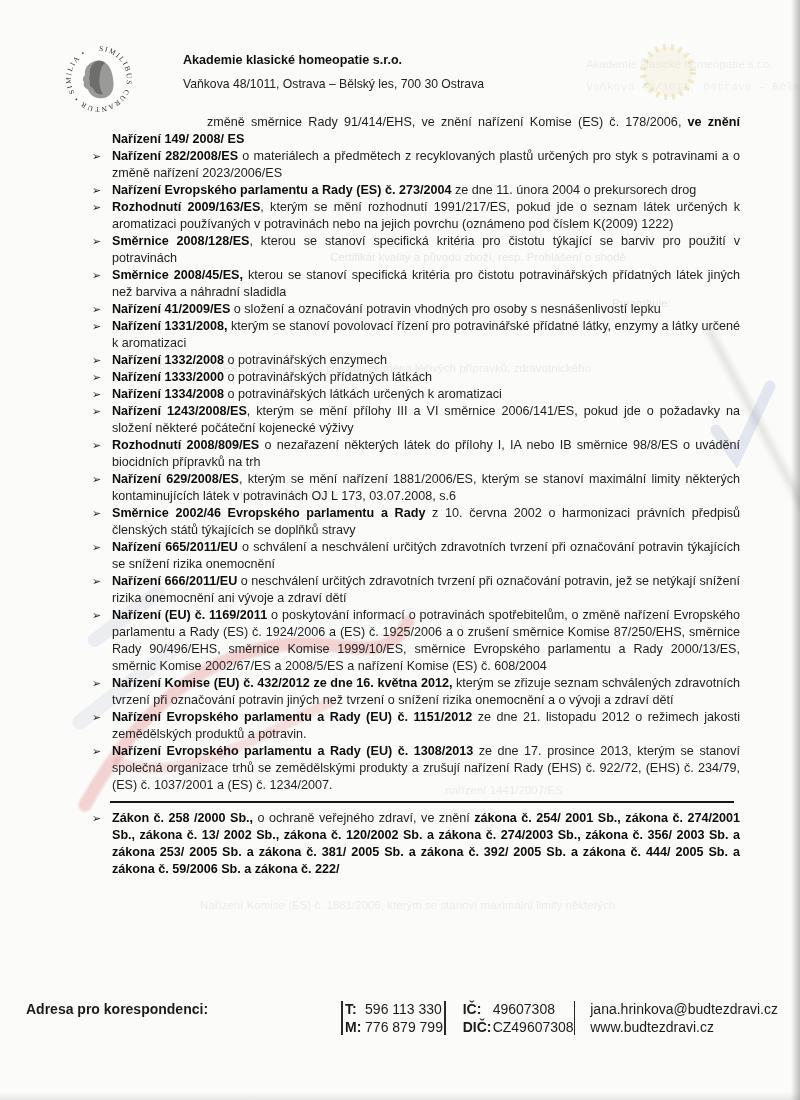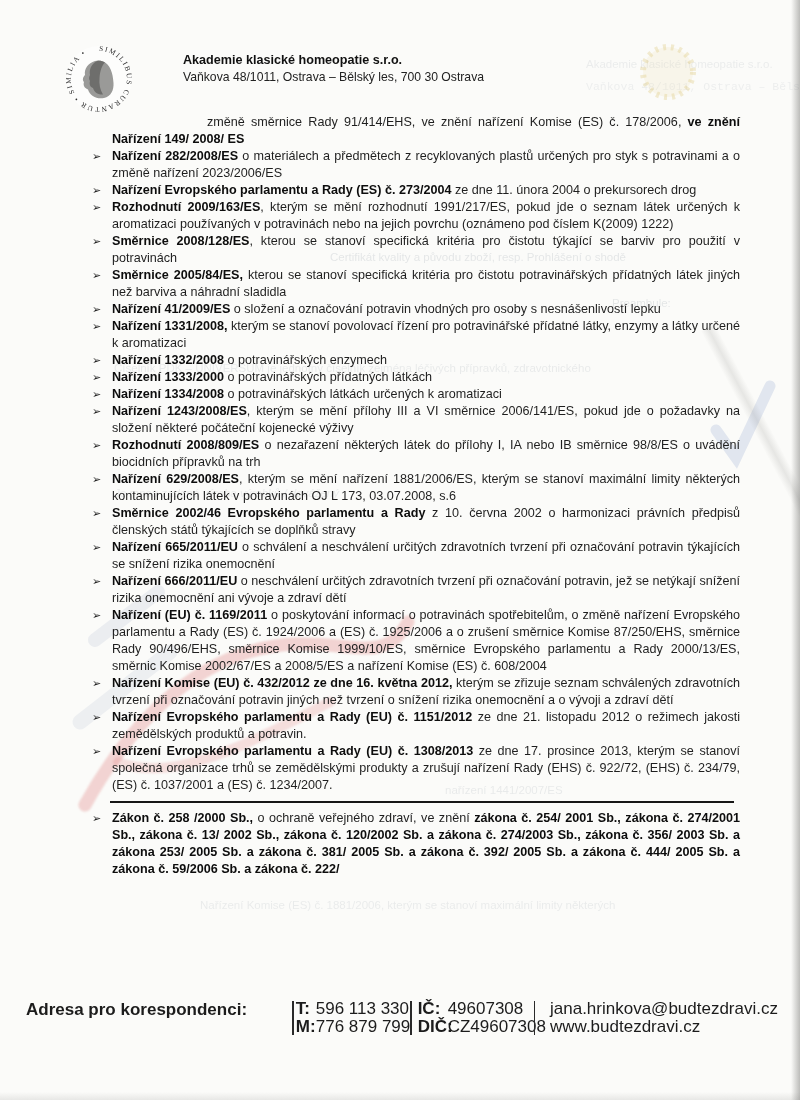--- a/index.html
+++ b/index.html
@@ -6,42 +6,42 @@
   body{
     width:800px;height:1100px;position:relative;overflow:hidden;
     background:#fbfbf9;
     font-family:"Liberation Sans", sans-serif;
     color:#1e1e1e;
   }
   
   .logo{position:absolute;left:64px;top:44px;}
   .company{position:absolute;left:183px;top:53px;}
   .company .name{font-weight:700;font-size:12.6px;color:#111;}
-  .company .addr{font-size:12.2px;margin-top:3px;color:#222;}
+  .company .addr{font-size:12.2px;margin-top:10px;color:#222;}
 
   
   .bodytext{
     position:absolute;left:112px;top:114px;width:628px;
     font-size:12.6px;line-height:17px;text-align:justify;color:#1f1f1f;
   }
   .bodytext b{font-weight:700;color:#0d0d0d;}
   .intro{text-indent:95px;}
   .li{position:relative;}
   .blt{position:absolute;left:-20px;top:0px;font-size:11px;color:#1a1a1a;}
   .rule{border-top:2.2px solid #161616;margin:7px 0 7px -2px;width:624px;}
 
   
-  .footer{position:absolute;left:26px;top:1000px;width:752px;display:flex;font-size:17px;color:#1c1c1c;}
+  .footer{position:absolute;left:26px;top:1000px;width:752px;display:flex;font-size:14px;color:#1c1c1c;}
   .frow{line-height:18px;white-space:nowrap;}
   .flabel{font-weight:700;display:inline-block;}
   .fcol1{width:392px;}
   .fdiv{width:2px;background:#2a2a2a;height:34px;margin-top:1px;}
   .fcol2{width:123px;padding-left:2px;}
   .fcol2 .flabel{width:20px;}
-  .fcol3{width:116px;padding-left:6px;}
+  .fcol3{width:116px;padding-left:17px;}
   .fcol3 .flabel{width:30px;}
   .fcol4{padding-left:15px;}
 
   
   .bleed{position:absolute;color:#8a95a0;opacity:0.20;filter:blur(0.7px);font-size:11.5px;white-space:nowrap;pointer-events:none;}
   .bl0{left:586px;top:58px;opacity:0.14;}
   .bl1{left:586px;top:80px;opacity:0.12;font-family:Liberation Mono, monospace;}
   .bl2{left:330px;top:251px;}
   .bl3{left:612px;top:297px;text-align:right;}
   .bl4{left:114px;top:362px;opacity:0.16;}
@@ -104,21 +104,21 @@
   </div>
 </div>
 
 <div class="bodytext">
   <div class="intro"><span>změně směrnice Rady 91/414/EHS, ve znění nařízení Komise (ES) č. 178/2006, </span><b>ve znění Nařízení 149/ 2008/ ES</b></div>
 
   <div class="li"><span class="blt">➢</span><b>Nařízení 282/2008/ES</b><span> o materiálech a předmětech z recyklovaných plastů určených pro styk s potravinami a o změně nařízení 2023/2006/ES</span></div>
   <div class="li"><span class="blt">➢</span><b>Nařízení Evropského parlamentu a Rady (ES) č. 273/2004</b><span> ze dne 11. února 2004 o prekursorech drog</span></div>
   <div class="li"><span class="blt">➢</span><b>Rozhodnutí 2009/163/ES</b><span>, kterým se mění rozhodnutí 1991/217/ES, pokud jde o seznam látek určených k aromatizaci používaných v potravinách nebo na jejich povrchu (oznámeno pod číslem K(2009) 1222)</span></div>
   <div class="li"><span class="blt">➢</span><b>Směrnice 2008/128/ES</b><span>, kterou se stanoví specifická kritéria pro čistotu týkající se barviv pro použití v potravinách</span></div>
-  <div class="li"><span class="blt">➢</span><b>Směrnice 2005/84/ES,</b><span> kterou se stanoví specifická kritéria pro čistotu potravinářských přídatných látek jiných než barviva a náhradní sladidla</span></div>
+  <div class="li"><span class="blt">➢</span><b>Směrnice 2008/45/ES,</b><span> kterou se stanoví specifická kritéria pro čistotu potravinářských přídatných látek jiných než barviva a náhradní sladidla</span></div>
   <div class="li"><span class="blt">➢</span><b>Nařízení 41/2009/ES</b><span> o složení a označování potravin vhodných pro osoby s nesnášenlivostí lepku</span></div>
   <div class="li"><span class="blt">➢</span><b>Nařízení 1331/2008,</b><span> kterým se stanoví povolovací řízení pro potravinářské přídatné látky, enzymy a látky určené k aromatizaci</span></div>
   <div class="li"><span class="blt">➢</span><b>Nařízení 1332/2008</b><span> o potravinářských enzymech</span></div>
   <div class="li"><span class="blt">➢</span><b>Nařízení 1333/2000</b><span> o potravinářských přídatných látkách</span></div>
   <div class="li"><span class="blt">➢</span><b>Nařízení 1334/2008</b><span> o potravinářských látkách určených k aromatizaci</span></div>
   <div class="li"><span class="blt">➢</span><b>Nařízení 1243/2008/ES</b><span>, kterým se mění přílohy III a VI směrnice 2006/141/ES, pokud jde o požadavky na složení některé počáteční kojenecké výživy</span></div>
   <div class="li"><span class="blt">➢</span><b>Rozhodnutí 2008/809/ES</b><span> o nezařazení některých látek do přílohy I, IA nebo IB směrnice 98/8/ES o uvádění biocidních přípravků na trh</span></div>
   <div class="li"><span class="blt">➢</span><b>Nařízení 629/2008/ES</b><span>, kterým se mění nařízení 1881/2006/ES, kterým se stanoví maximální limity některých kontaminujících látek v potravinách OJ L 173, 03.07.2008, s.6</span></div>
   <div class="li"><span class="blt">➢</span><b>Směrnice 2002/46 Evropského parlamentu a Rady</b><span> z 10. června 2002 o harmonizaci právních předpisů členských států týkajících se doplňků stravy</span></div>
   <div class="li"><span class="blt">➢</span><b>Nařízení 665/2011/EU</b><span> o schválení a neschválení určitých zdravotních tvrzení při označování potravin týkajících se snížení rizika onemocnění</span></div>

